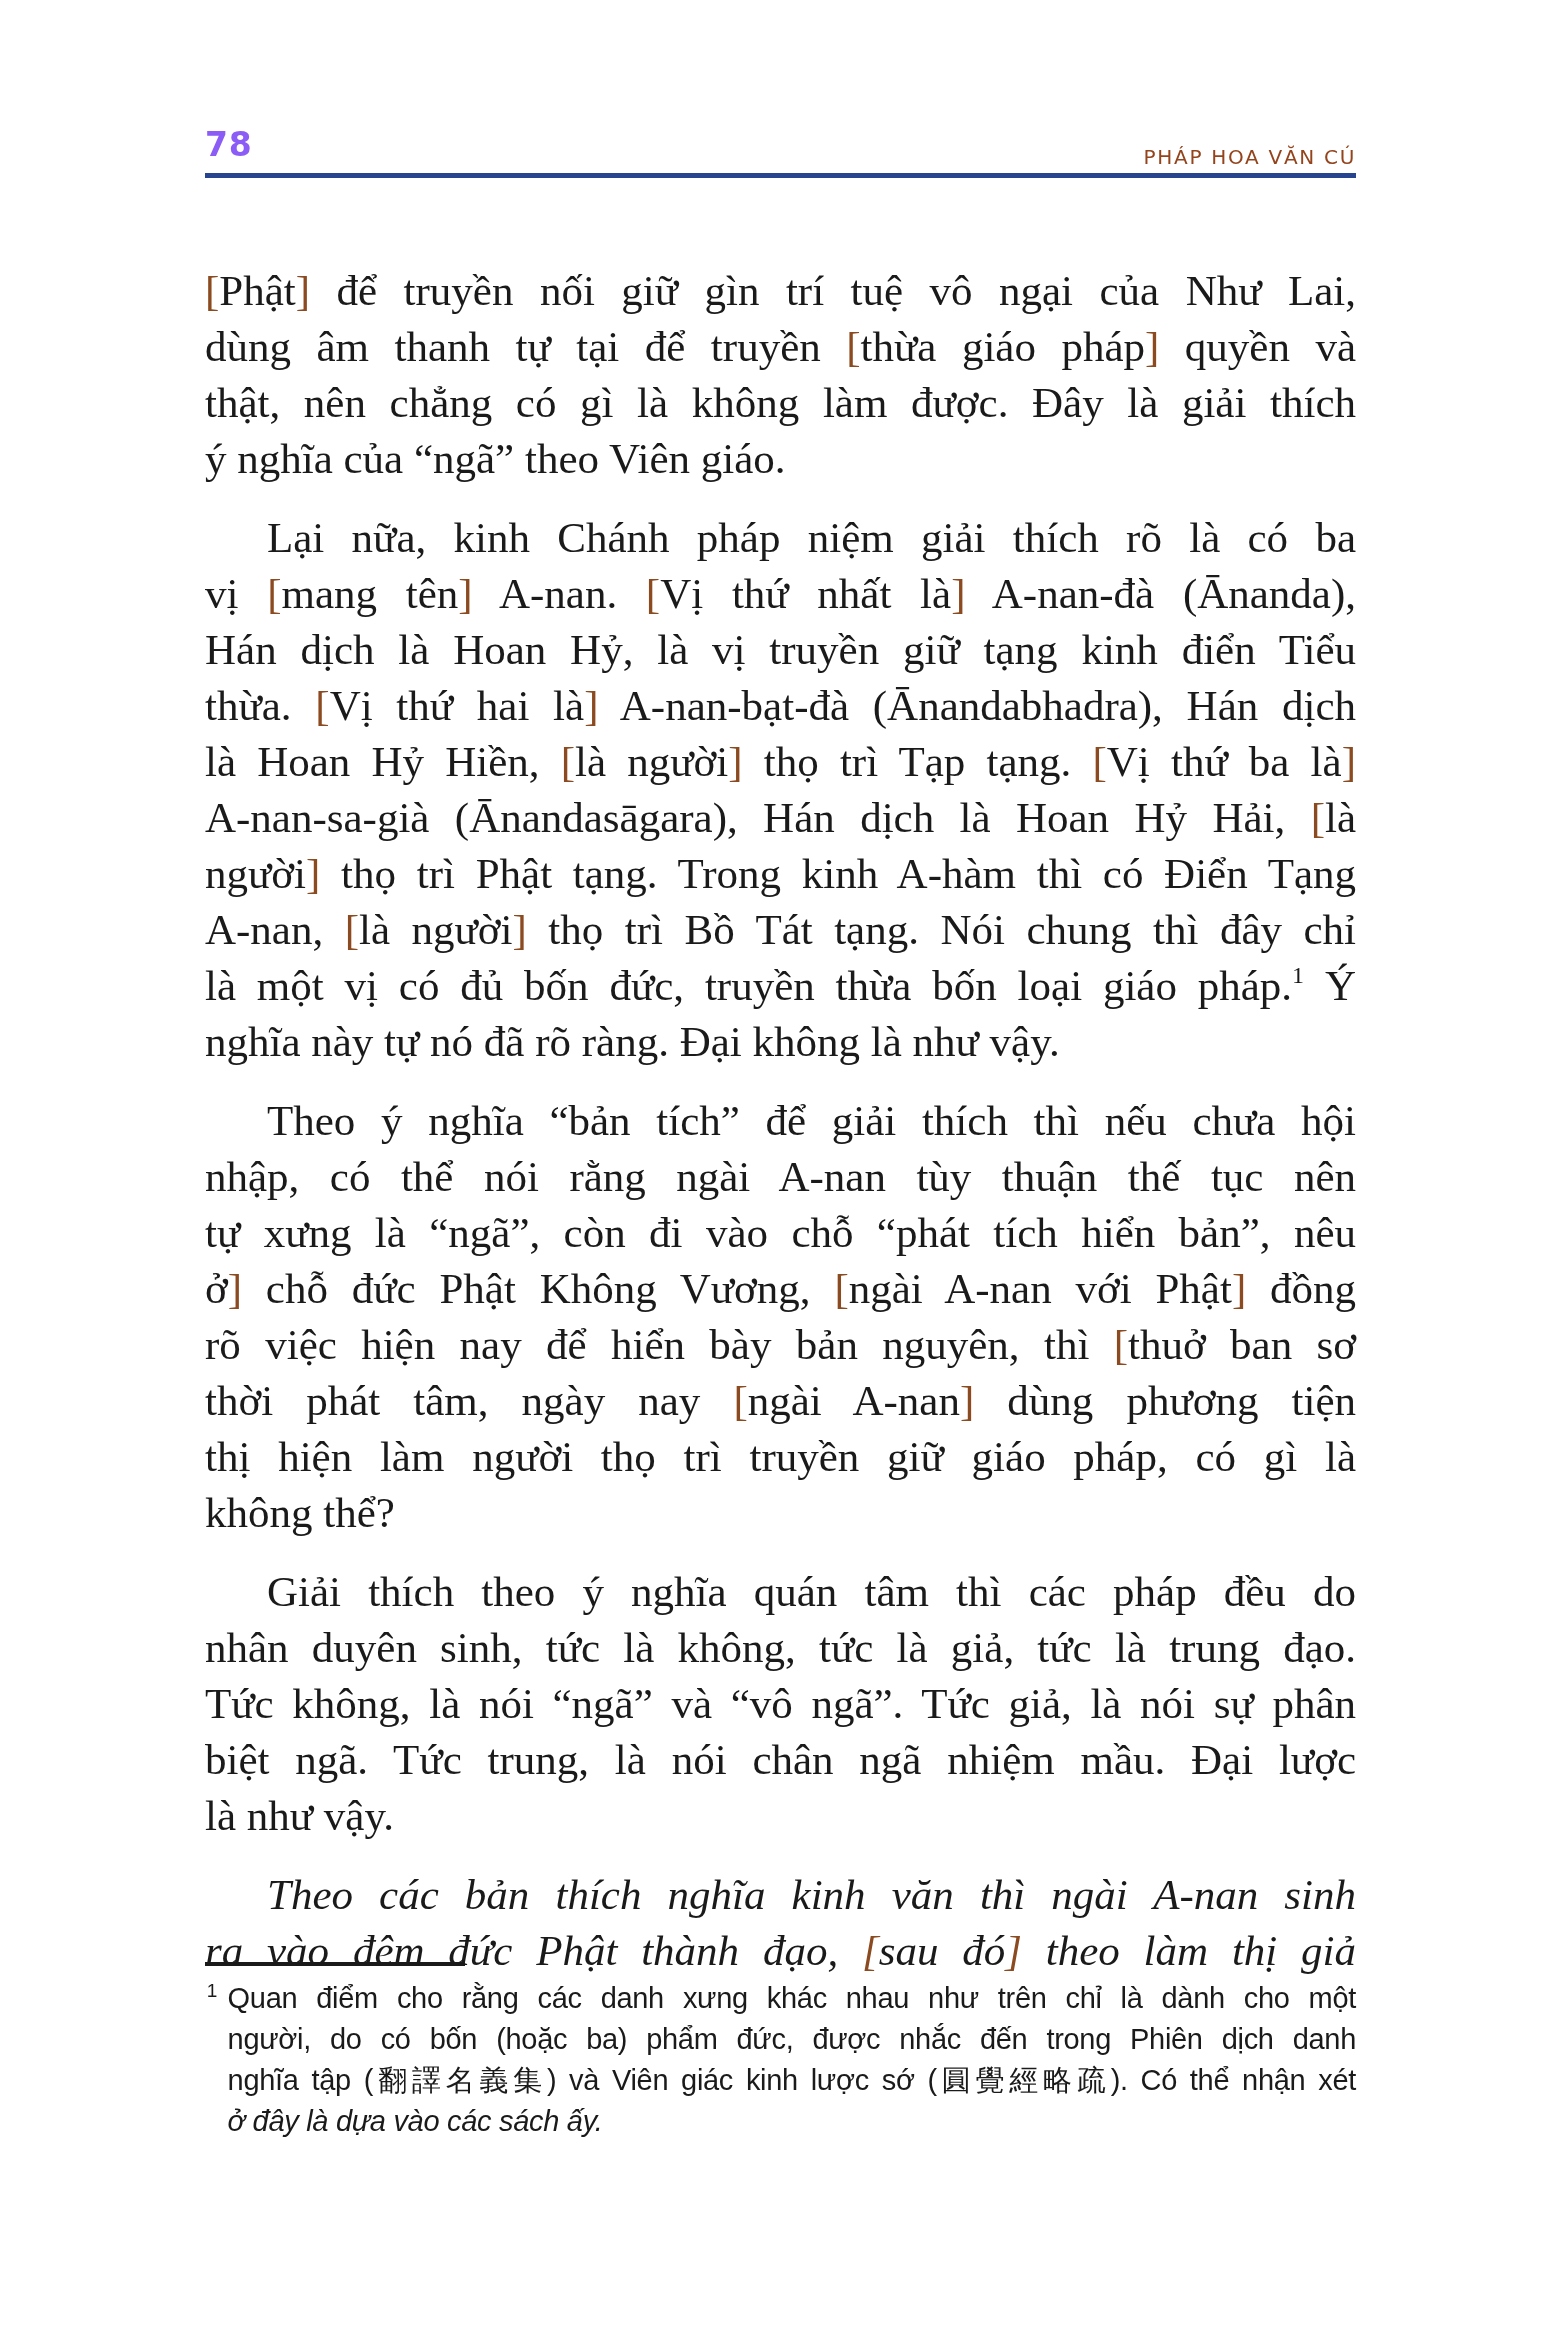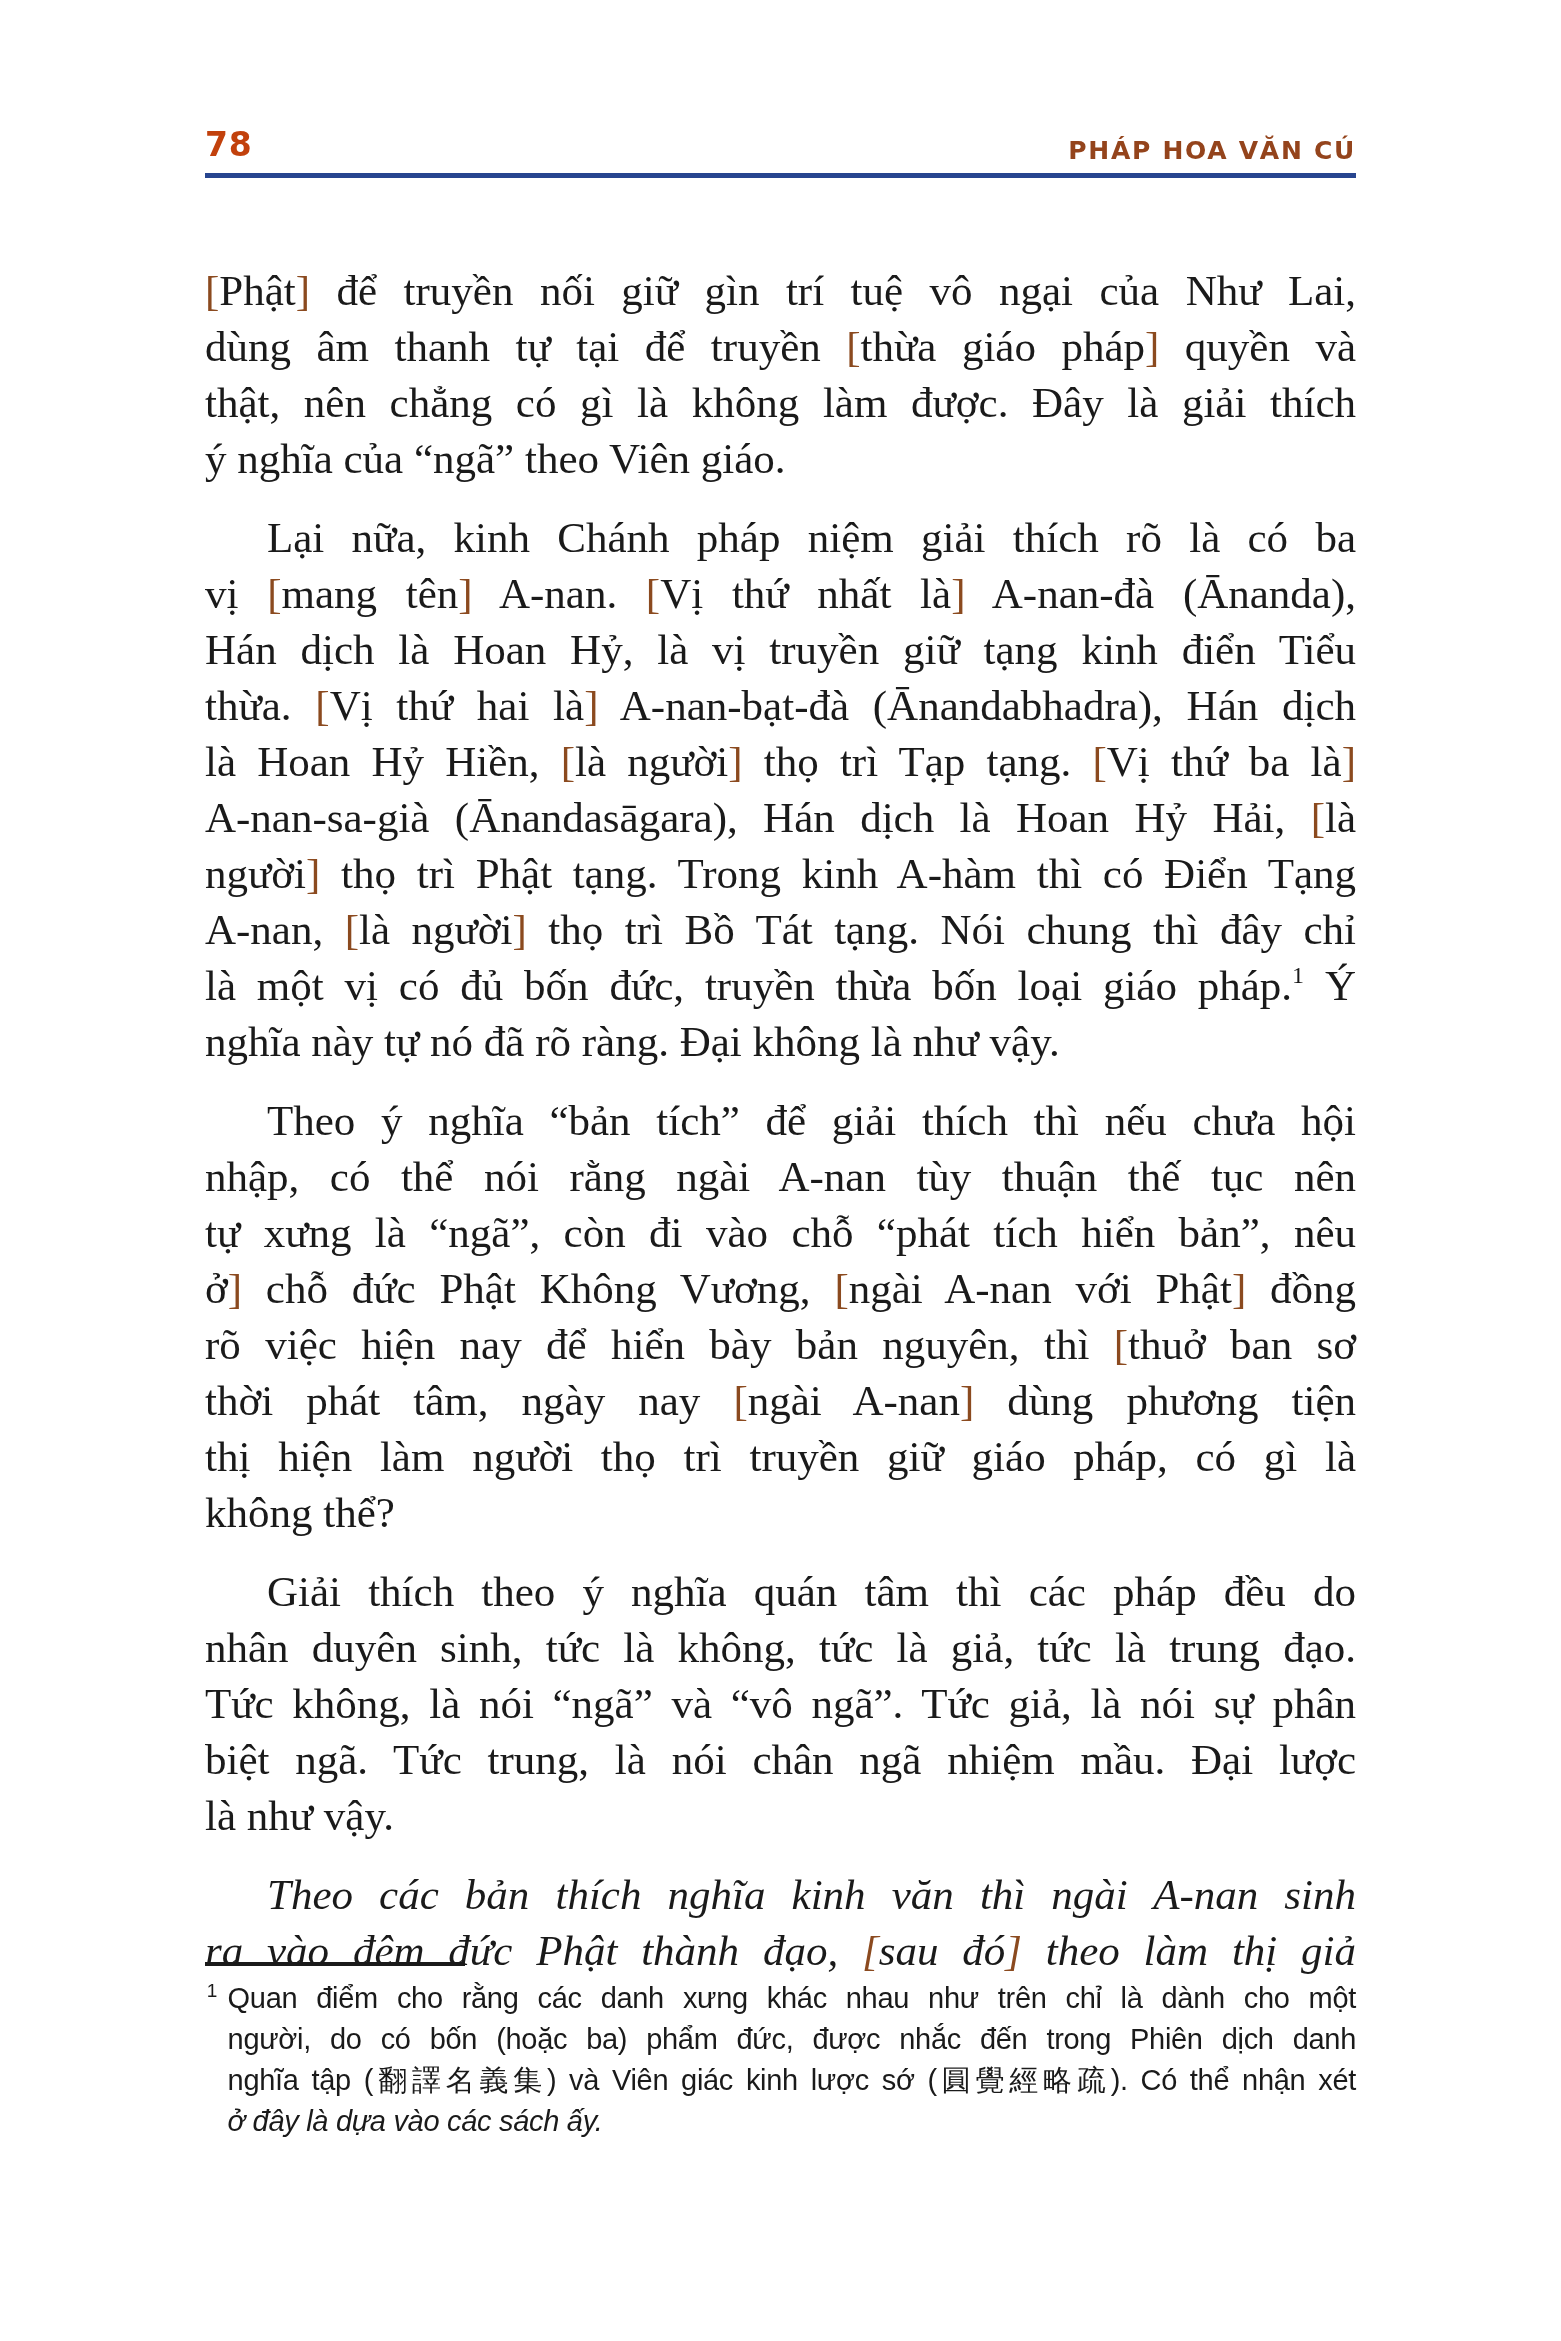--- a/index.html
+++ b/index.html
@@ -3,26 +3,26 @@
 <meta charset="utf-8">
 <style>
   html, body { margin: 0; padding: 0; background: #ffffff; }
   body { width: 1561px; height: 2342px; position: relative; overflow: hidden; }
   .page { position: absolute; left: 0; top: 0; width: 1561px; height: 2342px; background: #fff; }
 
   .running-head { position: absolute; left: 205px; top: 121px; width: 1151px; height: 43px; }
   .page-number {
     position: absolute; left: 0; top: 5.2px;
     font-family: "DejaVu Sans", sans-serif; font-weight: bold;
-    font-size: 33px; line-height: 38px; color: #c2410c; letter-spacing: 0.9px;
+    font-size: 33px; line-height: 38px; color: #8b5cf6; letter-spacing: 0.9px;
   }
   .running-title {
-    position: absolute; right: 0; top: 14px;
-    font-family: "DejaVu Sans", sans-serif; font-weight: bold;
-    font-size: 25px; line-height: 31px; letter-spacing: 1.7px;
+    position: absolute; right: 0; top: 21px;
+    font-family: "DejaVu Sans", sans-serif; font-weight: normal;
+    font-size: 20px; line-height: 31px; letter-spacing: 1.7px;
   }
   .head-rule { position: absolute; left: 205px; top: 173px; width: 1151px; height: 5.2px; }
 
   .body-text {
     position: absolute; left: 205px; top: 263px; width: 1151px;
     font-family: "Liberation Serif", serif; font-size: 43px; color: #1a1a1a;
   }
   .para { margin: 0 0 23px 0; }
   .line {
     display: block; height: 56px; line-height: 56px; white-space: nowrap;

